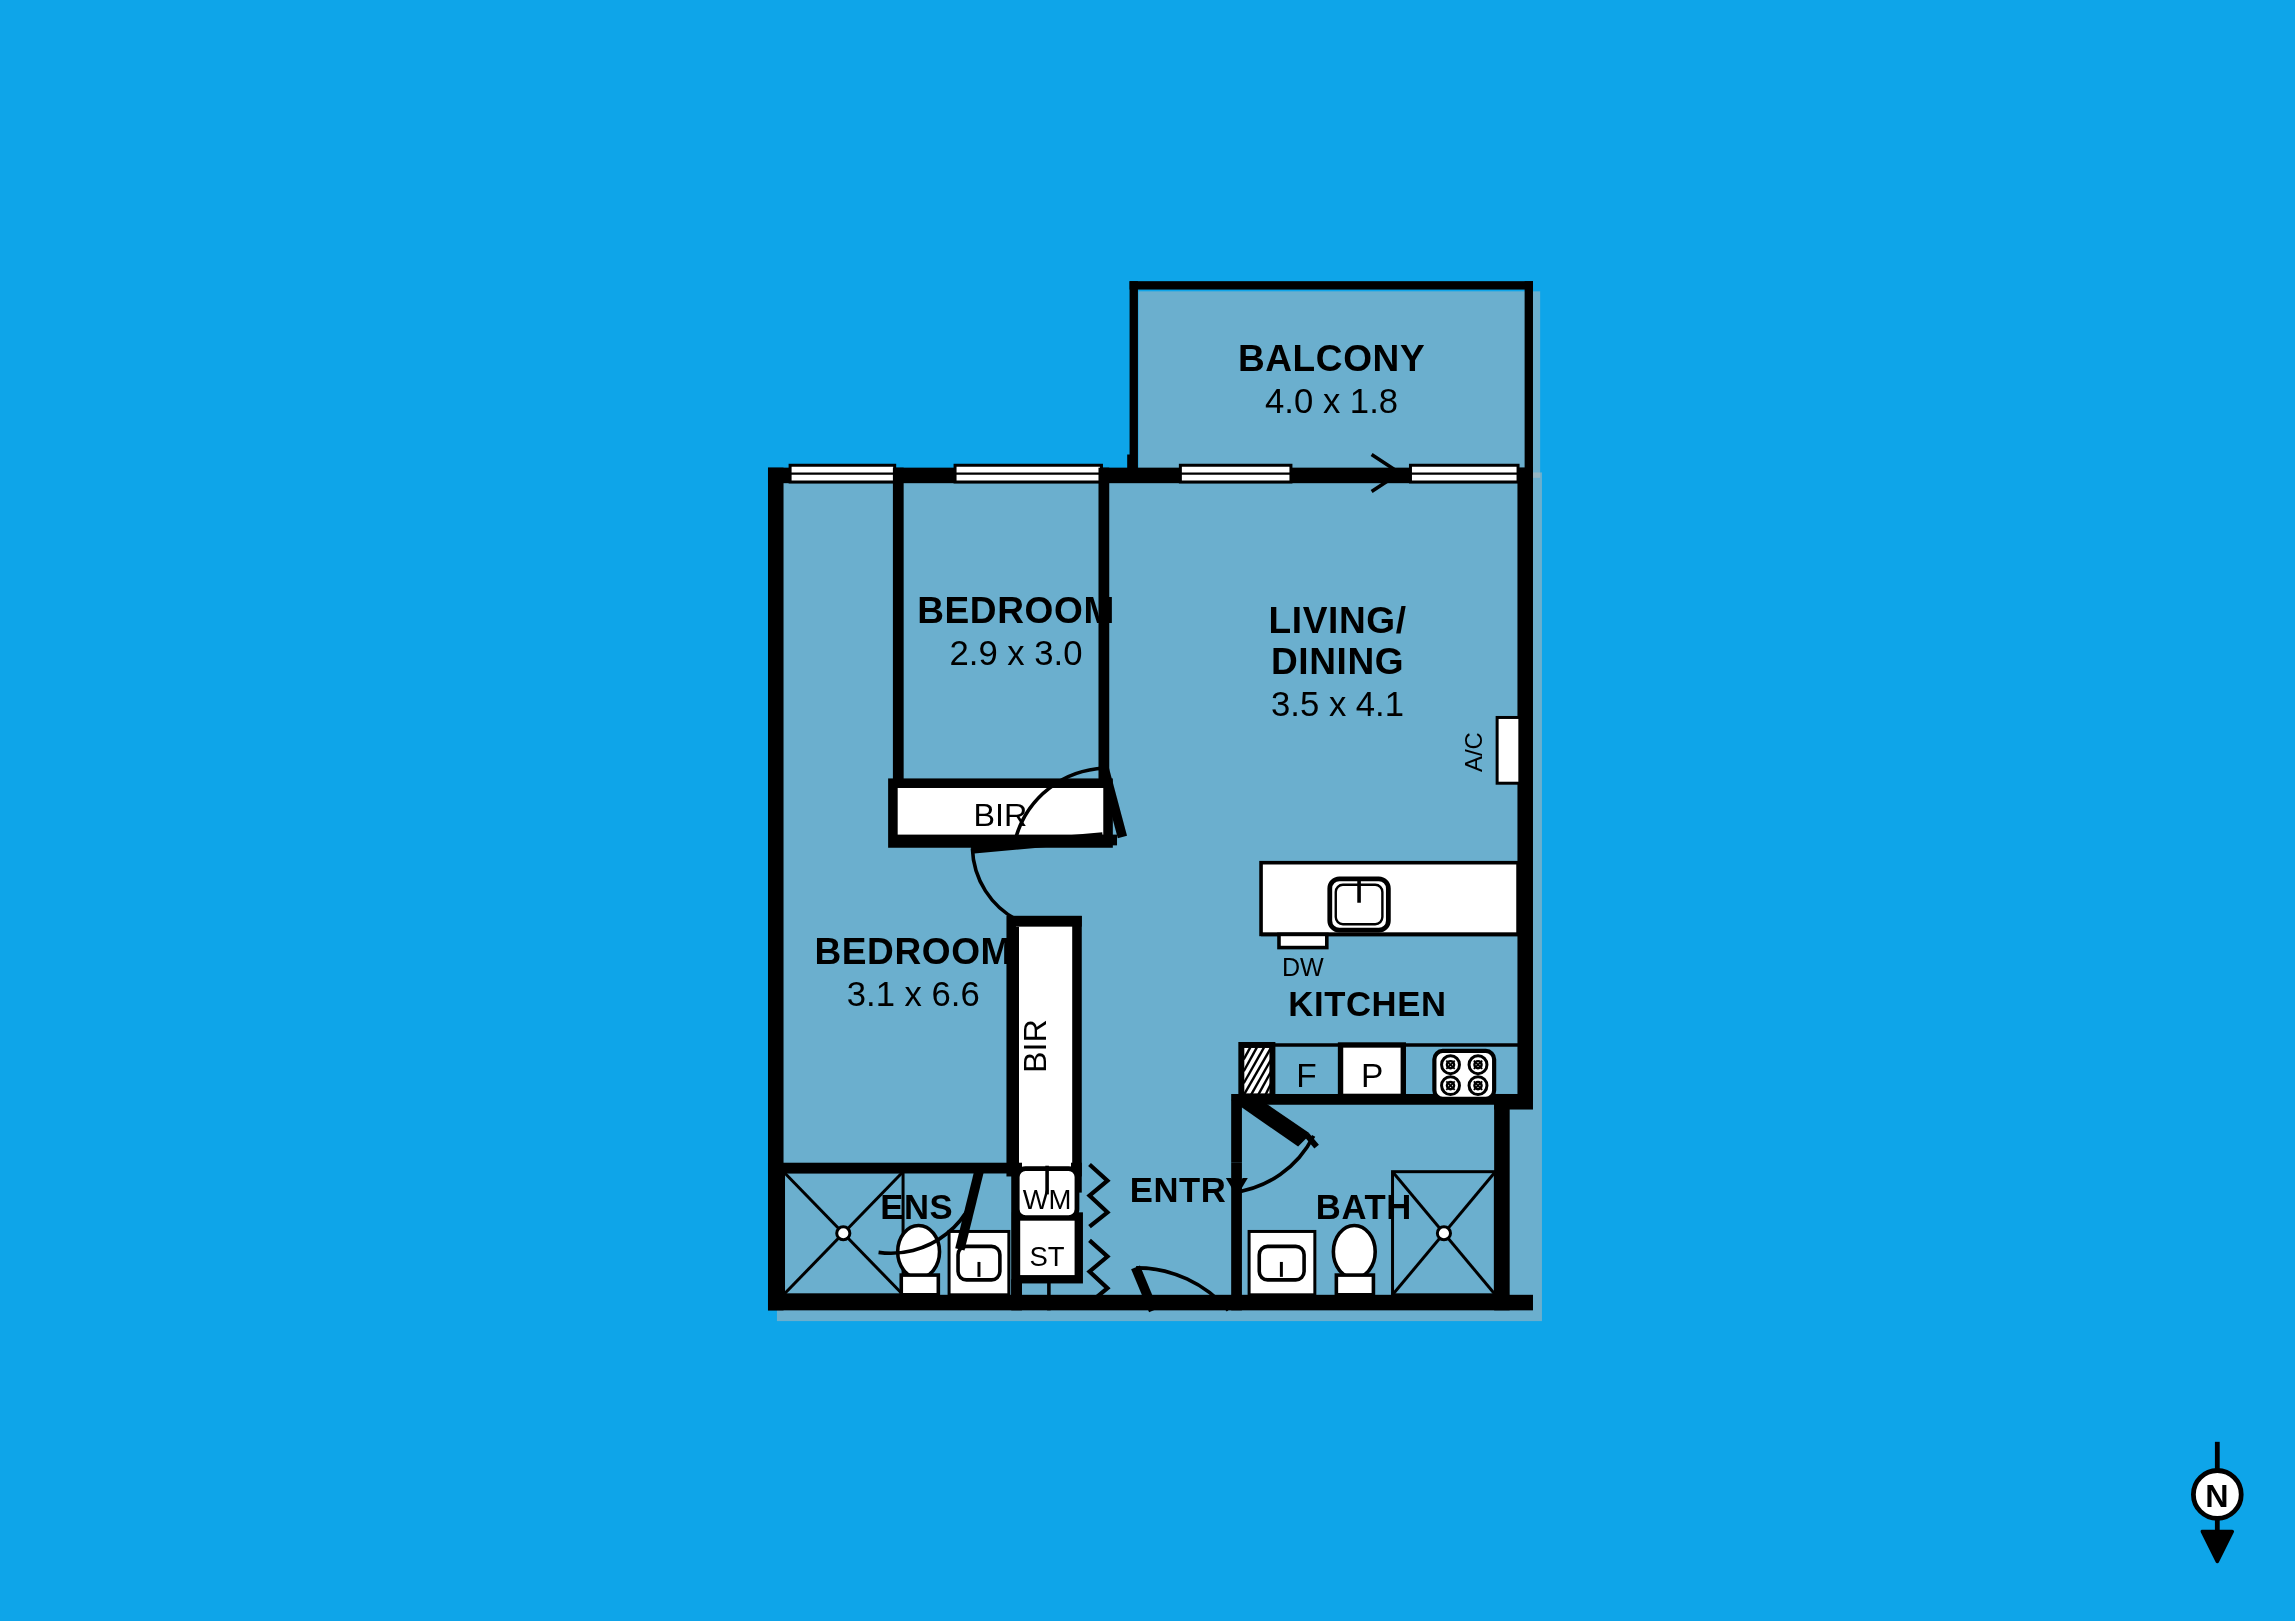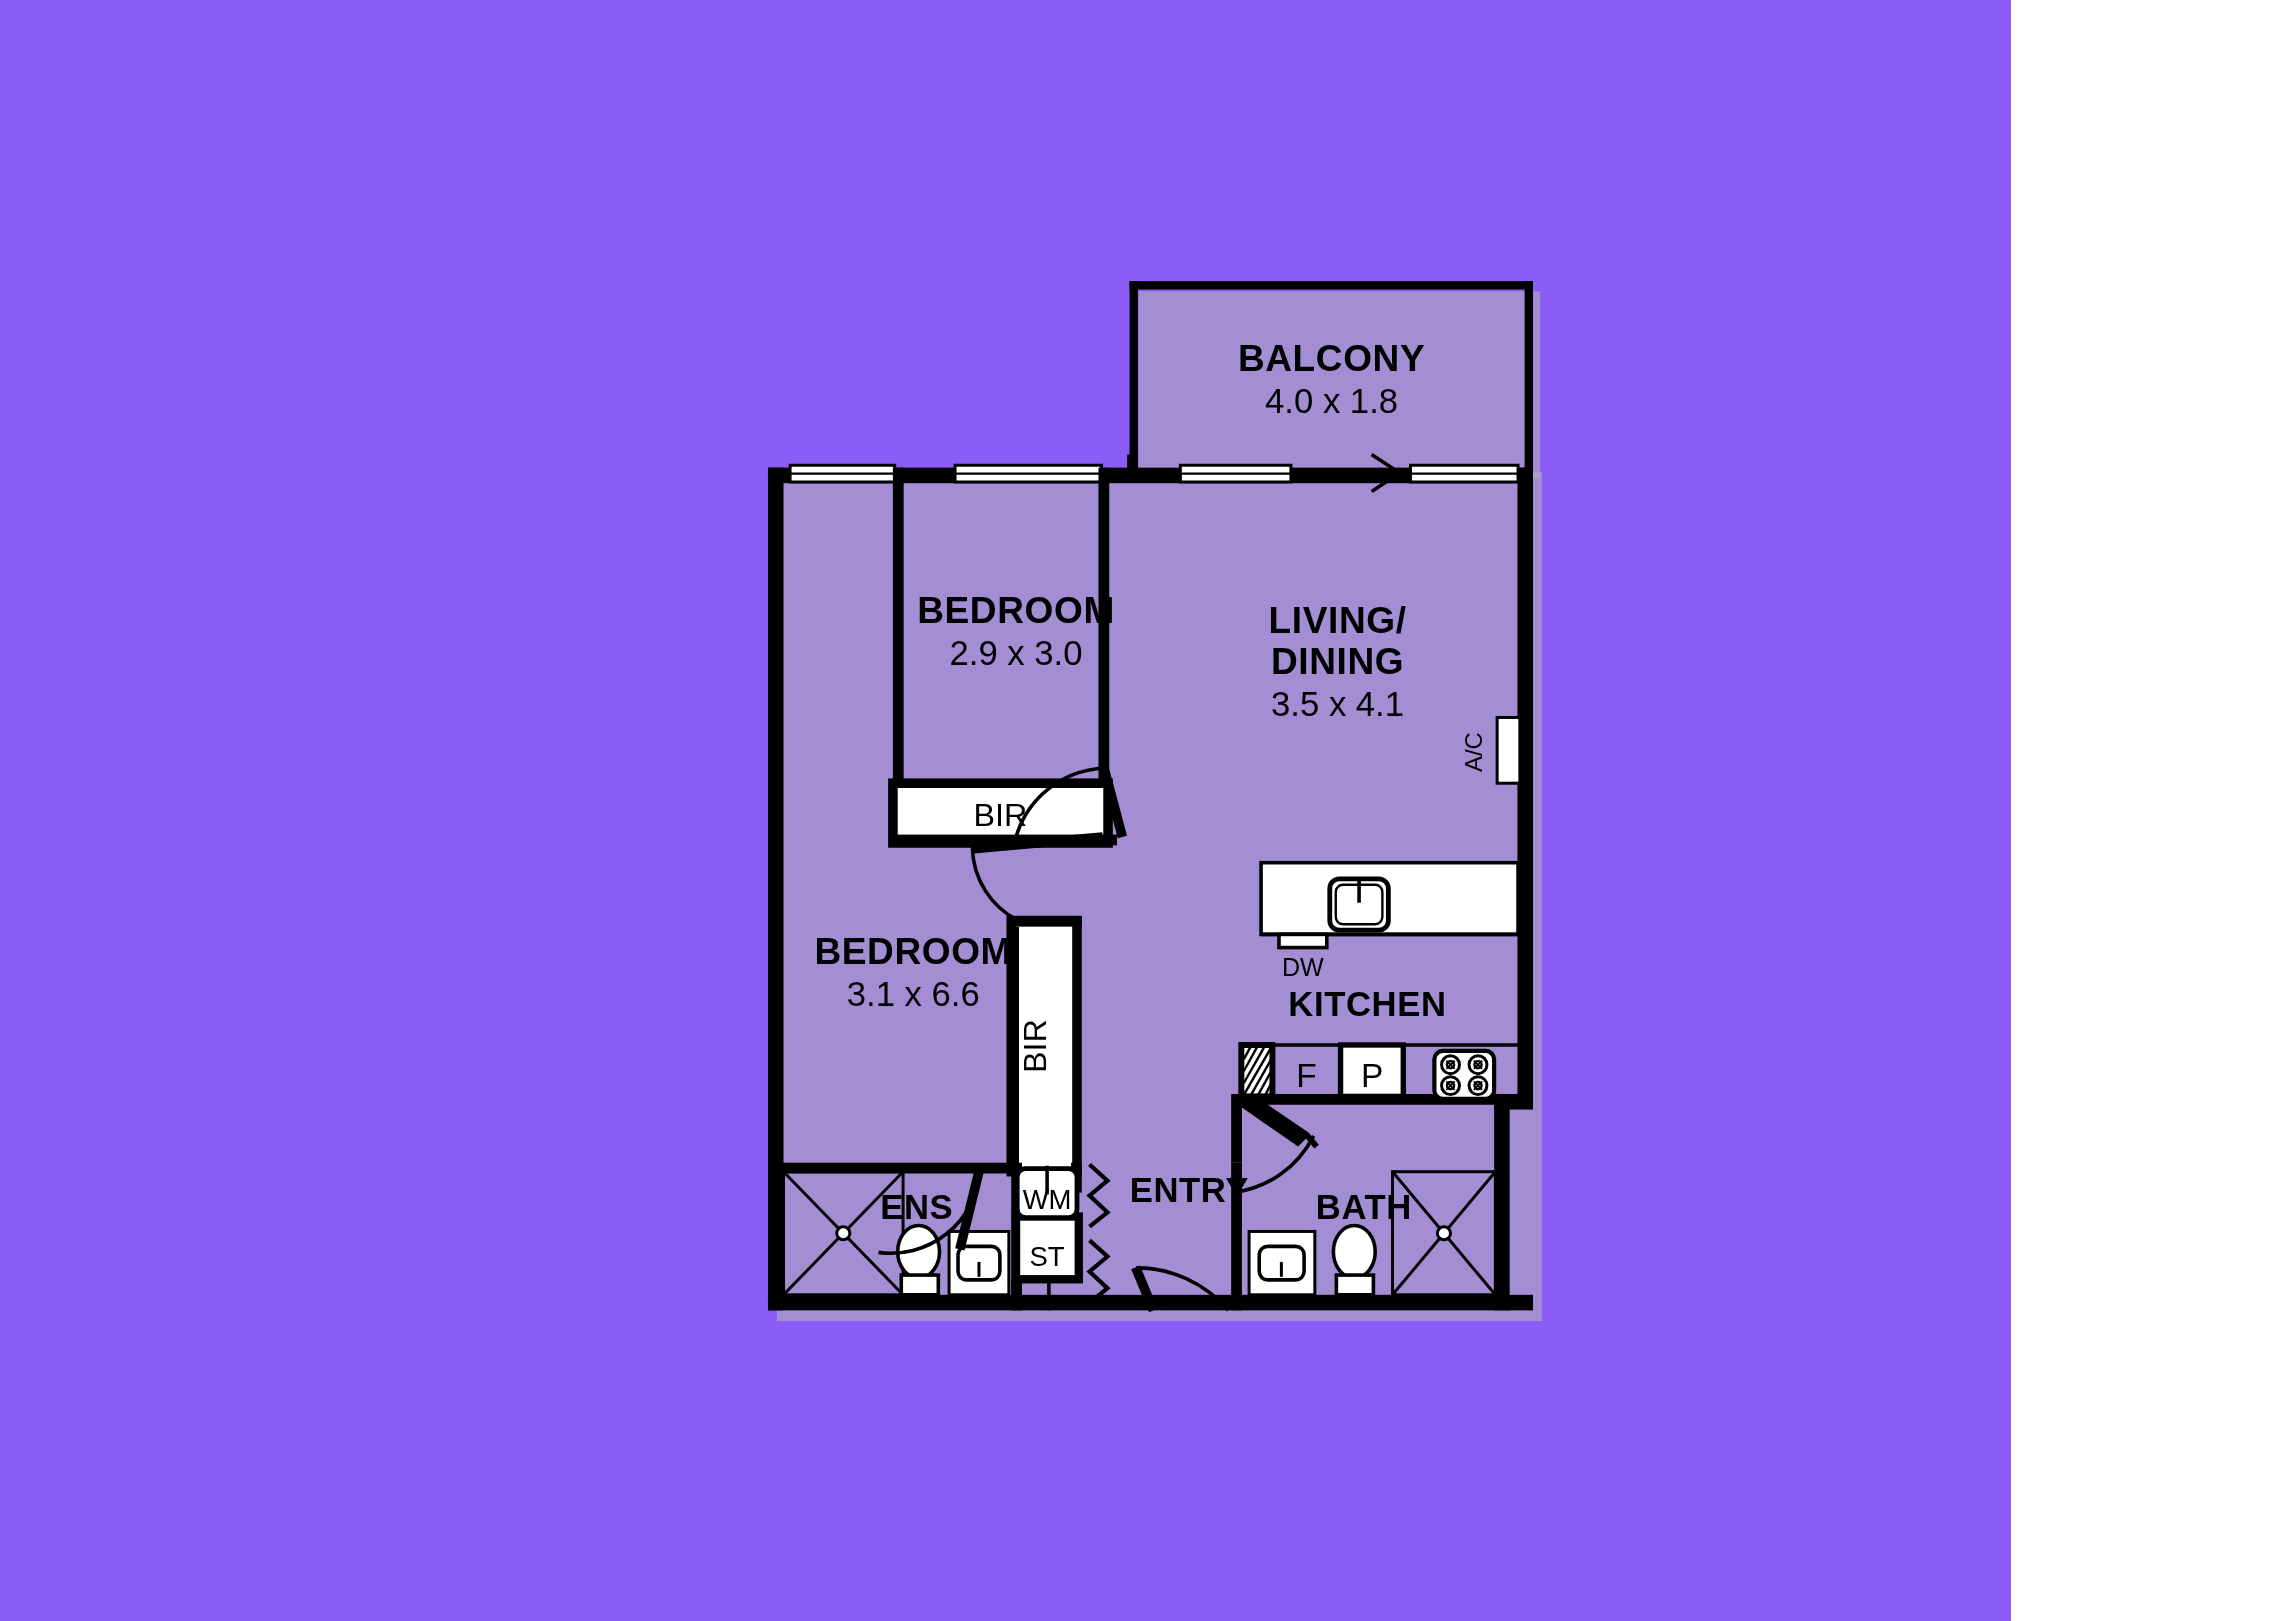--- a/index.html
+++ b/index.html
@@ -4,23 +4,23 @@
 <title>Floor Plan</title>
 <style>
   html, body {
     margin: 0;
     padding: 0;
     background: #ffffff;
     font-family: "Liberation Sans", sans-serif;
   }
   #page {
     position: relative;
-    width: 2011px;
+    width: 2295px;
     height: 1622px;
-    background: #8b5cf6;
+    background: #0ea5e9;
     overflow: hidden;
   }
   #plan-svg {
     position: absolute;
     left: 0;
     top: 0;
     width: 2295px;
     height: 1622px;
   }
   .rm-label {

